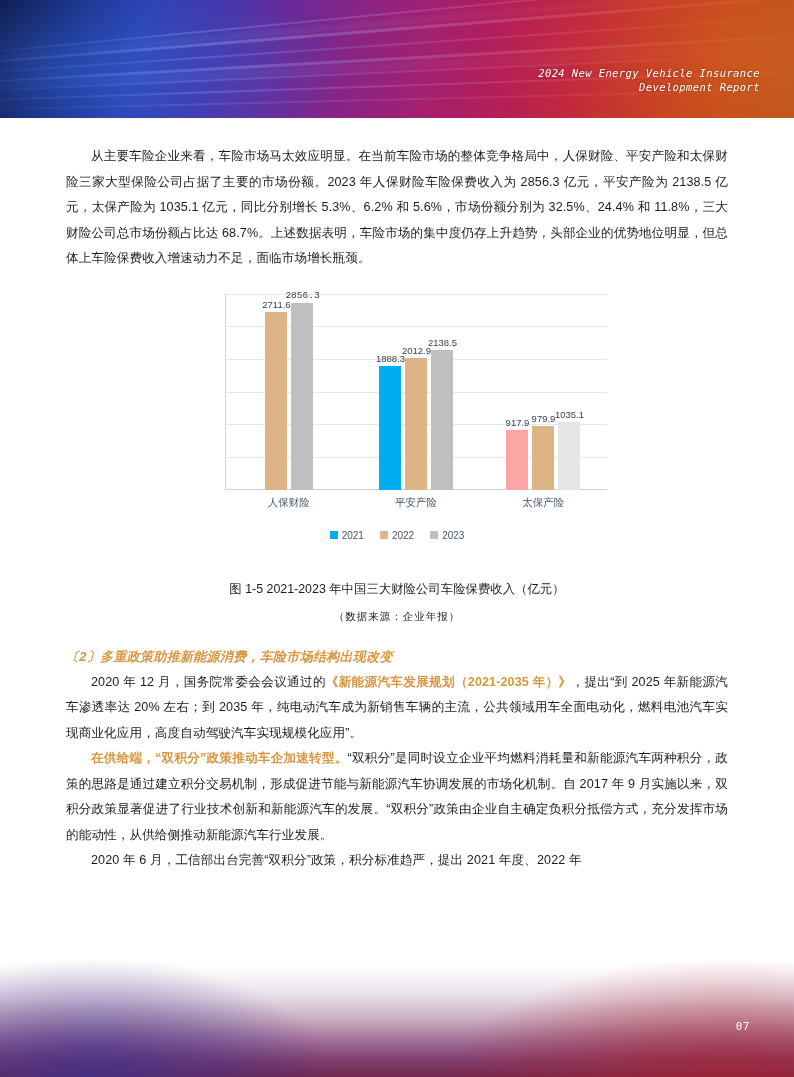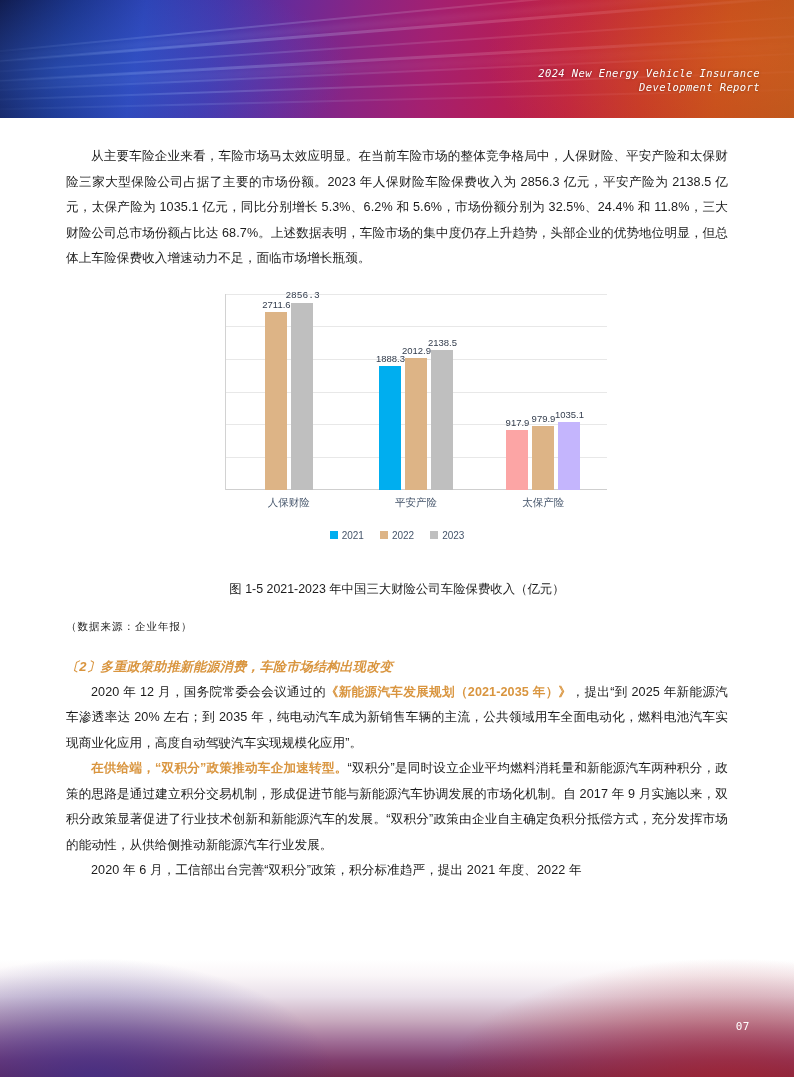--- a/index.html
+++ b/index.html
@@ -158,21 +158,21 @@
   }
   .legend-item{ display:flex; align-items:center; gap:4px; }
   .legend-swatch{ width:8px; height:8px; display:inline-block; }
   .legend-text{ font-size:10px; color:#44546a; }
 
   .caption{
     margin-top:14px; text-align:center;
     font-size:12.4px; color:#1b1b1b; line-height:22px;
   }
   .caption-sub{
-    margin-top:20px; 
+    margin-top:10px; text-align:center;
     font-size:10.5px; color:#1b1b1b;
     font-family:"Liberation Serif","DejaVu Serif",serif;
     letter-spacing:1px;
   }
 
   h2.section{
     margin-top:24px; margin-bottom:4px;
     font-size:13px; color:#d9953f;
     font-weight:bold; font-style:italic;
     letter-spacing:.3px;
@@ -239,21 +239,21 @@
             </div>
           </div>
 
           <div class="group">
             <div class="bar" style="height:60.0px;background:#fca5a5;">
               <span class="bar-label">917.9</span>
             </div>
             <div class="bar" style="height:64.0px;background:#DDB486;">
               <span class="bar-label">979.9</span>
             </div>
-            <div class="bar" style="height:67.6px;background:#c4b5fd;">
+            <div class="bar" style="height:67.6px;background:#e5e5e5;">
               <span class="bar-label">1035.1</span>
             </div>
           </div>
 
         </div>
       </div>
 
       <div class="x-labels">
         <div class="x-label">人保财险</div>
         <div class="x-label">平安产险</div>

